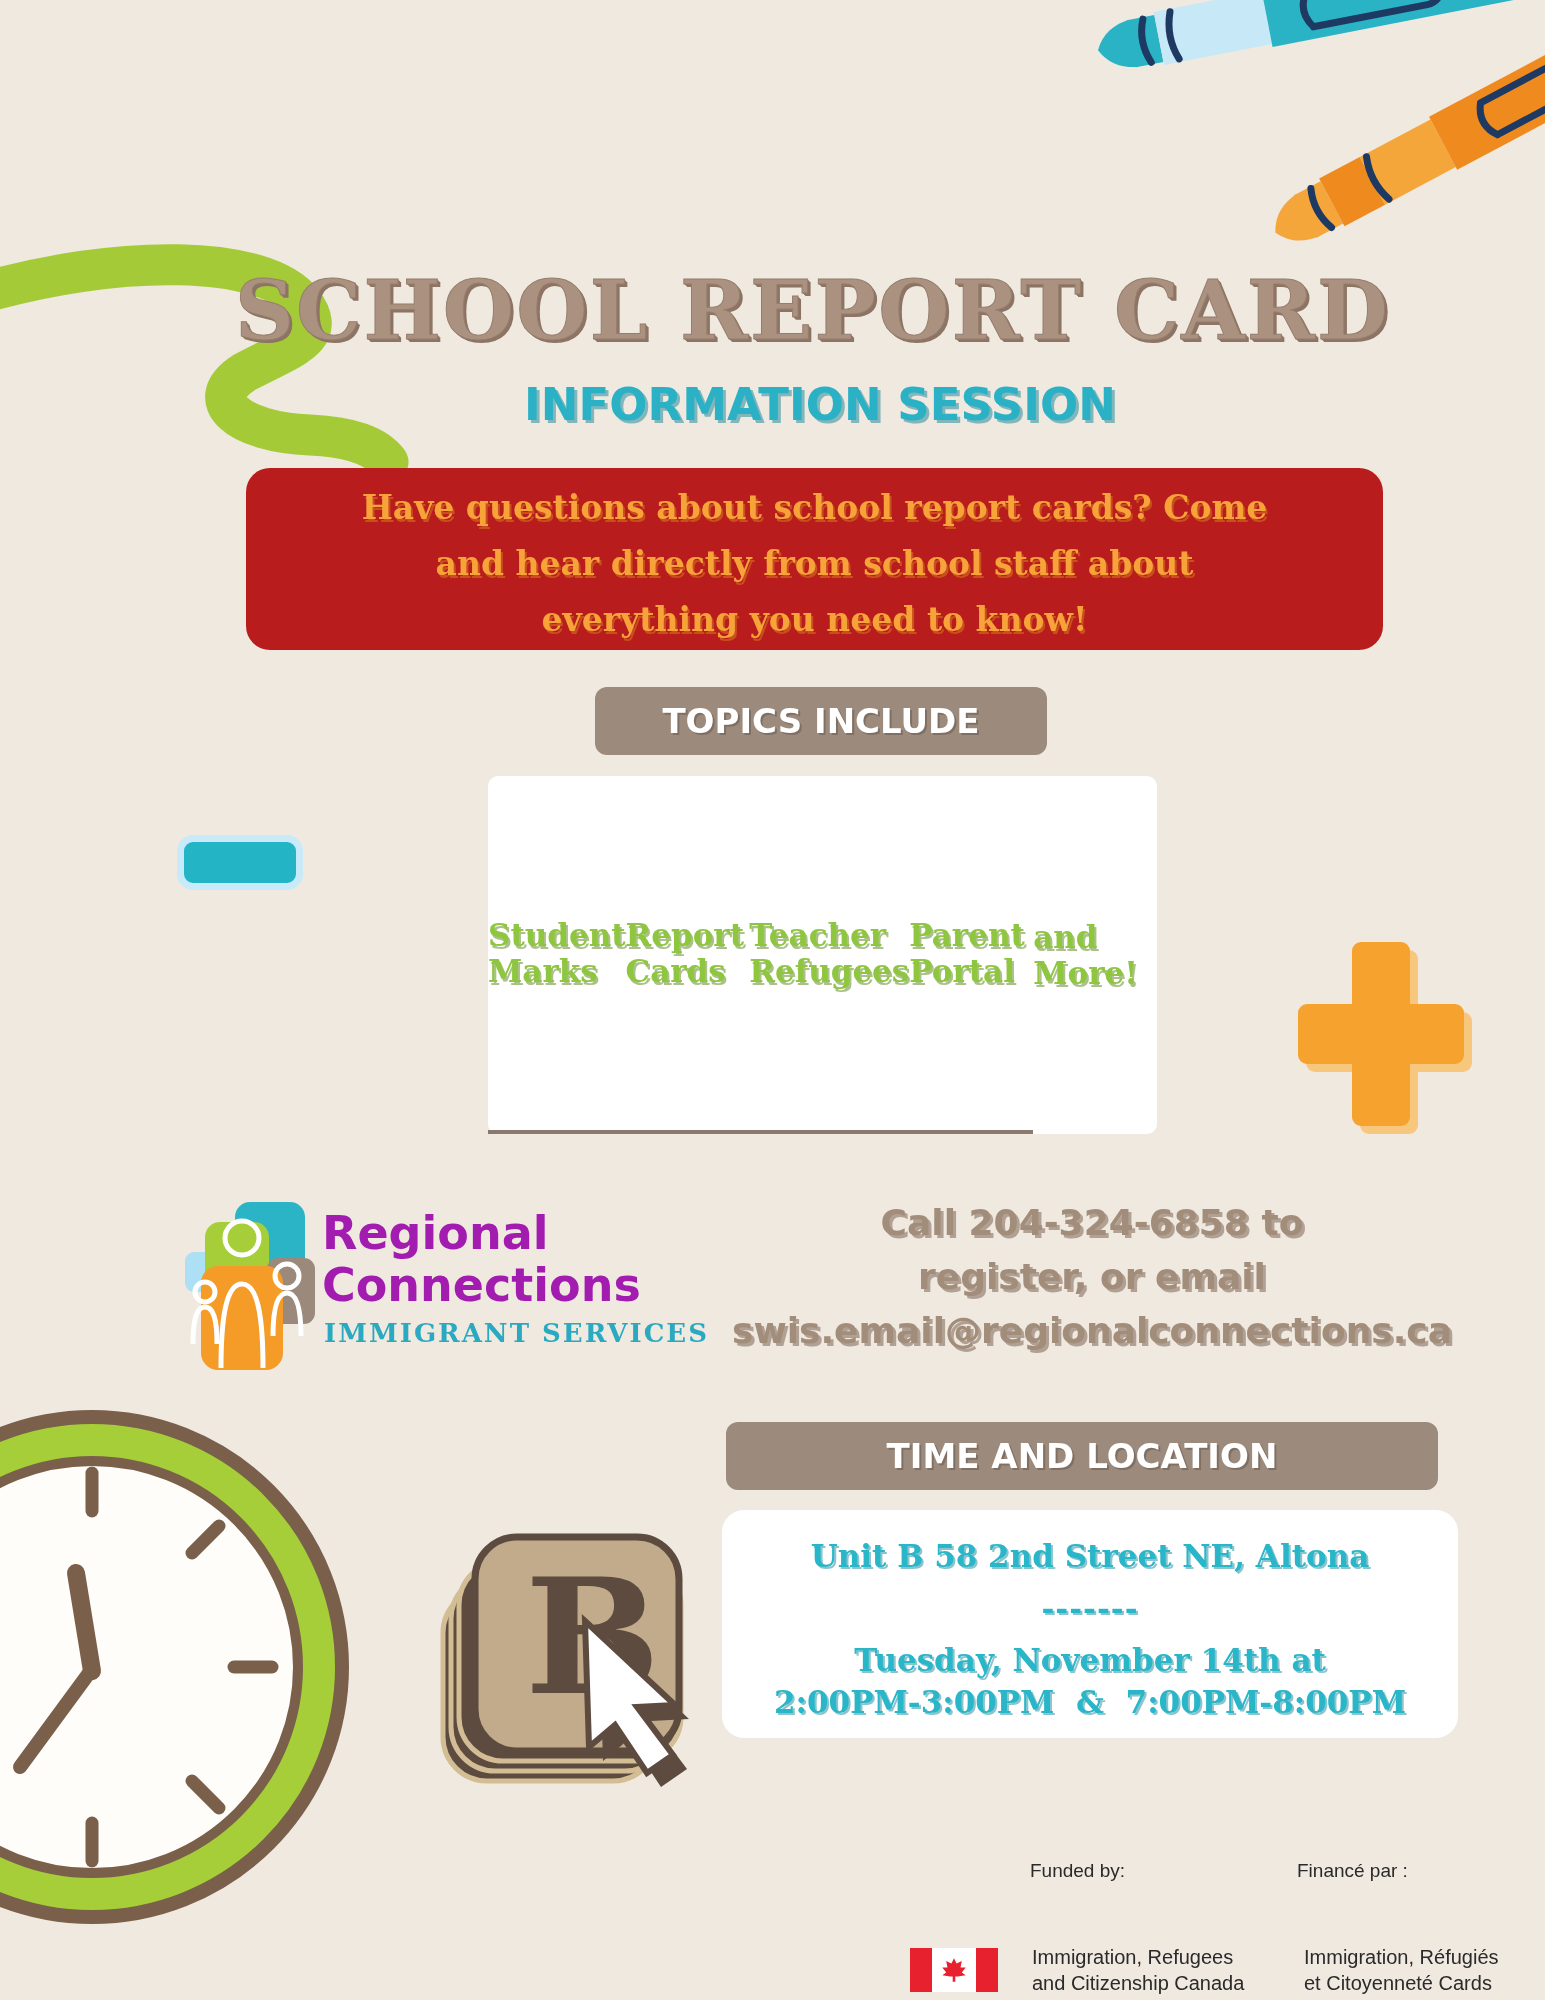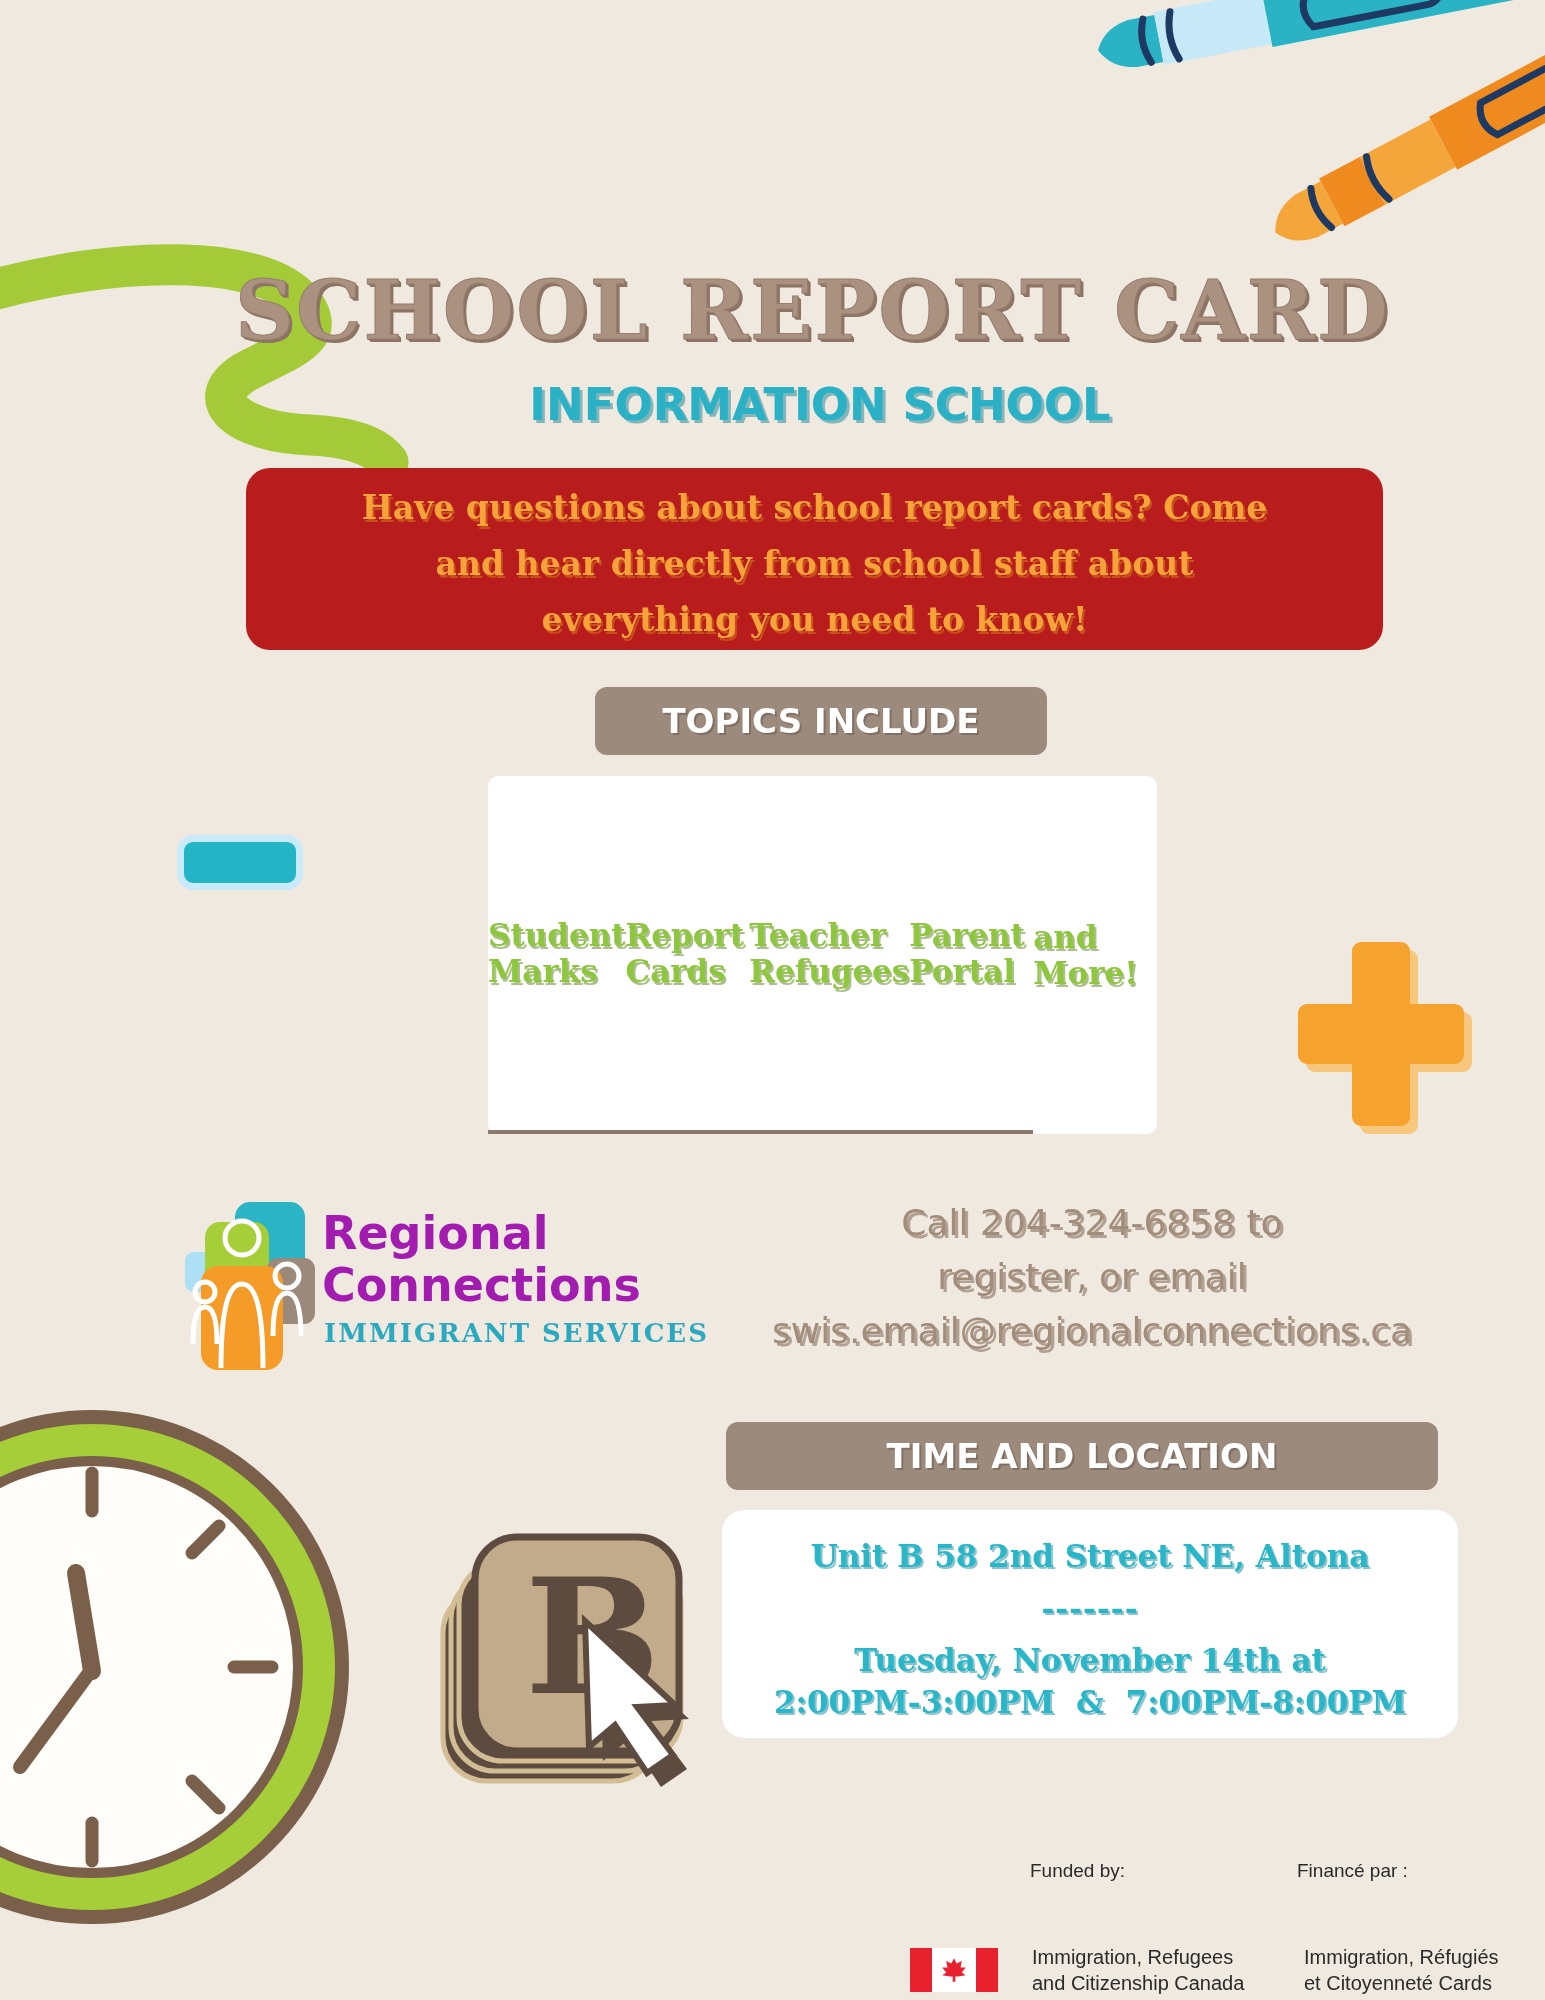--- a/index.html
+++ b/index.html
@@ -62,21 +62,21 @@
     font-weight:700; font-size:46px; line-height:52px; color:#a21caf; letter-spacing:0px;
   }
   .logo-tagline{
     left:324px; top:1318px; width:700px;
     font-family:"DejaVu Serif",serif; font-weight:700; font-size:26px; letter-spacing:2px;
     color:#2aa9c0; white-space:nowrap;
   }
   
   .contact{
     left:722px; top:1196px; width:740px; text-align:center;
-    font-weight:400; font-size:36px; line-height:54px;
+    font-weight:700; font-size:36px; line-height:54px;
     color:#a28d7b; text-shadow:3px 3px 0 rgba(125,101,85,.55);
     white-space:nowrap;
   }
   
   .time-bar{ left:726px; top:1422px; width:712px; height:68px; line-height:68px;}
   .session-box{
     left:722px; top:1510px; width:736px; height:228px;
     background:#ffffff; border-radius:22px;
   }
   .session-line{
@@ -121,21 +121,21 @@
       <rect x="70" y="5" width="46" height="54" fill="#ef8a1e"></rect>
       <rect x="116" y="5" width="80" height="54" fill="#f5a63b"></rect>
       <rect x="196" y="2" width="400" height="60" fill="#ef8a1e"></rect>
       <path d="M58,10 Q49,32 58,54" fill="none" stroke="#1e3a63" stroke-width="7" stroke-linecap="round"></path>
       <path d="M122,8 Q113,32 122,56" fill="none" stroke="#1e3a63" stroke-width="7" stroke-linecap="round"></path>
       <path d="M248,14 H358 A18,18 0 0 1 358,50 H248 M248,14 Q235,32 248,50" fill="none" stroke="#1e3a63" stroke-width="7" stroke-linecap="round"></path>
     </g>
   </svg>
 
   <div class="abs title">SCHOOL REPORT CARD</div>
-  <div class="abs subtitle">INFORMATION SCHOOL</div>
+  <div class="abs subtitle">INFORMATION SESSION</div>
 
   <div class="abs intro-box">
     <div class="intro-text">
       <div>Have questions about school report cards? Come</div>
       <div>and hear directly from school staff about</div>
       <div>everything you need to know!</div>
     </div>
   </div>
 
   <div class="abs bar topics-bar">TOPICS INCLUDE</div>

